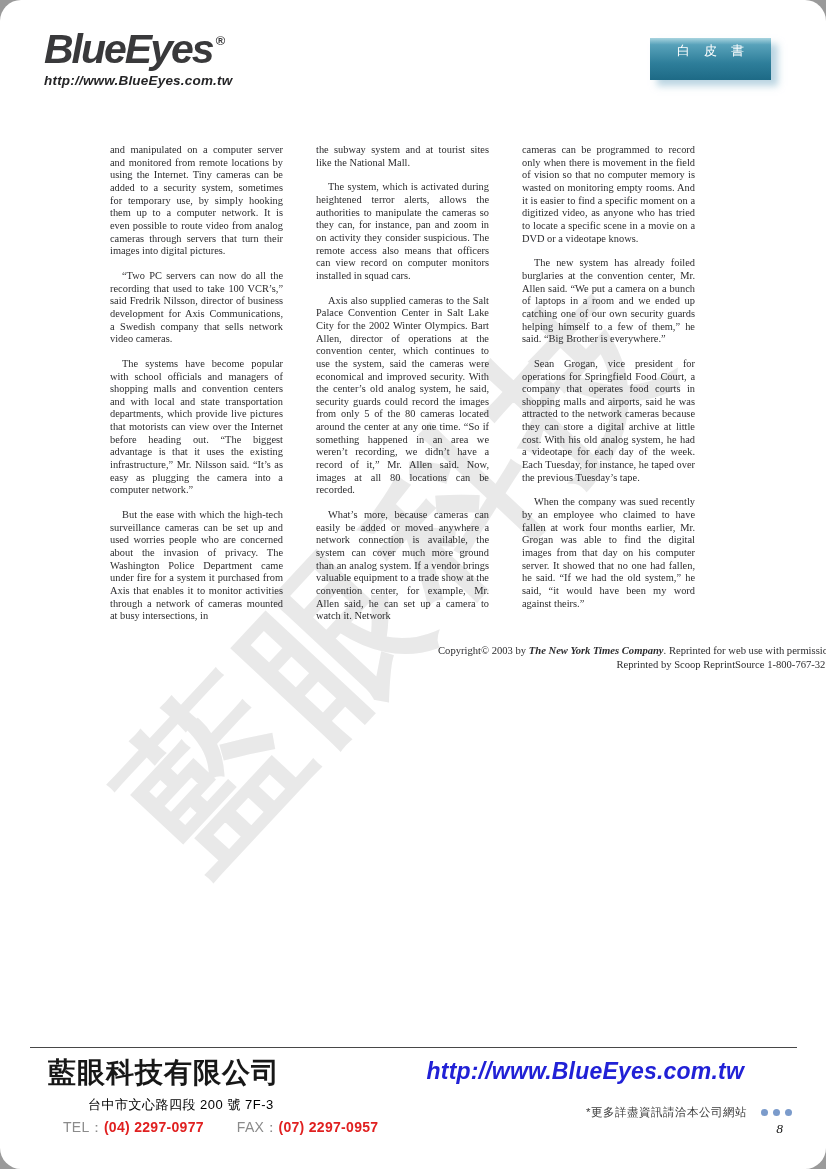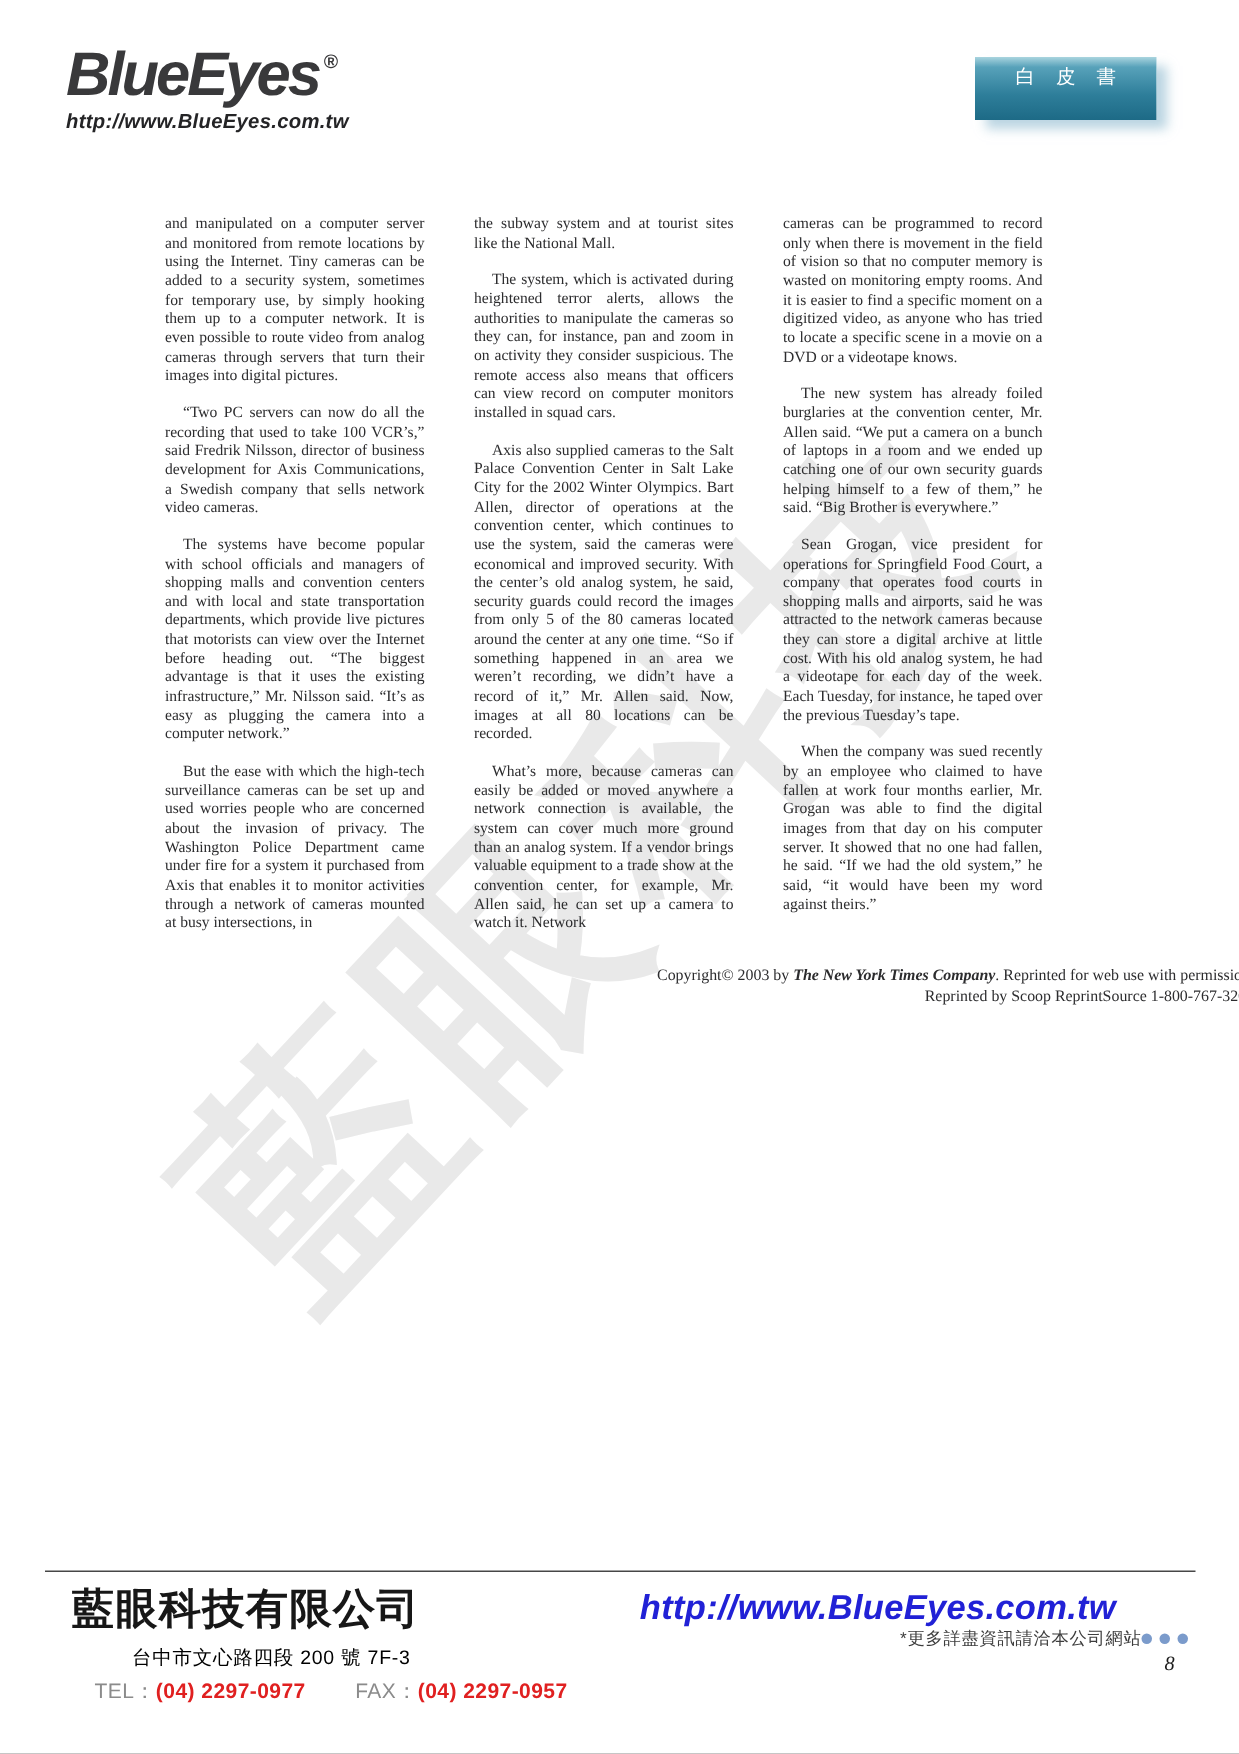--- a/index.html
+++ b/index.html
@@ -3,20 +3,21 @@
 <meta charset="utf-8">
 <style>
   html,body{margin:0;padding:0;background:#9a9a9a;}
   .page{
     position:relative;
     width:826px;height:1169px;
     margin:0 auto;
     background:#ffffff;
     overflow:hidden;
     font-family:"Liberation Serif", serif;
+    border-radius:21px;
   }
   
   .logo-block{position:absolute;left:44px;top:20px;z-index:2;}
   .logo{
     font-family:"Liberation Sans", sans-serif;
     font-style:italic;font-weight:900;
     font-size:41px;line-height:42px;
     letter-spacing:-2px;color:#39393b;
   }
   .logo .reg{font-size:13px;vertical-align:18px;letter-spacing:0;margin-left:3px;}
@@ -79,21 +80,21 @@
   .f-telfax .num{color:#e02020;font-weight:700;margin-top:44px;}
   .f-telfax .gap{display:inline-block;width:18px;}
   .f-right{
     position:absolute;right:34px;top:1058px;z-index:1;text-align:right;
     font-family:"Liberation Sans", sans-serif;
   }
   .f-url{
     font-size:23px;font-weight:700;font-style:italic;
     color:#2121d6;margin-right:48px;letter-spacing:0.2px;
   }
-  .note-row{display:flex;align-items:center;justify-content:flex-end;margin-top:0;}
+  .note-row{display:flex;align-items:center;justify-content:flex-end;gap:14px;margin-top:20px;}
   .f-note{font-size:11.5px;color:#3d3d3d;letter-spacing:0.5px;}
   .dots{display:flex;gap:5px;}
   .dot{width:7px;height:7px;border-radius:50%;background:#7b9bcb;}
   .pagenum{
     font-family:"Liberation Serif", serif;font-style:italic;
     font-size:13.5px;color:#1a1a1a;margin:1px 9px 0 0;
   }
 </style>
 </head>
 <body>
@@ -132,21 +133,21 @@
   <div class="copyright">
     <div><span>Copyright© 2003 by </span><span class="nyt">The New York Times Company</span><span>. Reprinted for web use with permission.</span></div>
     <div>Reprinted by Scoop ReprintSource 1-800-767-3263</div>
   </div>
 
   <div class="footer-rule"></div>
 
   <div class="f-left">
     <div class="f-company">藍眼科技有限公司</div>
     <div class="f-address">台中市文心路四段 200 號 7F-3</div>
-    <div class="f-telfax"><span class="lbl">TEL：</span><span class="num">(04) 2297-0977</span><span class="gap"></span><span class="lbl">FAX：</span><span class="num">(04) 2297-0957</span></div>
+    <div class="f-telfax"><span class="lbl">TEL：</span><span class="num">(04) 2297-0977</span><span class="gap"></span><span class="lbl">FAX：</span><span class="num">(07) 2297-0957</span></div>
   </div>
 
   <div class="f-right">
     <div class="f-url">http://www.BlueEyes.com.tw</div>
     <div class="note-row">
       <span class="f-note">*更多詳盡資訊請洽本公司網站</span>
       <span class="dots">
         <span class="dot"></span>
         <span class="dot"></span>
         <span class="dot"></span>

